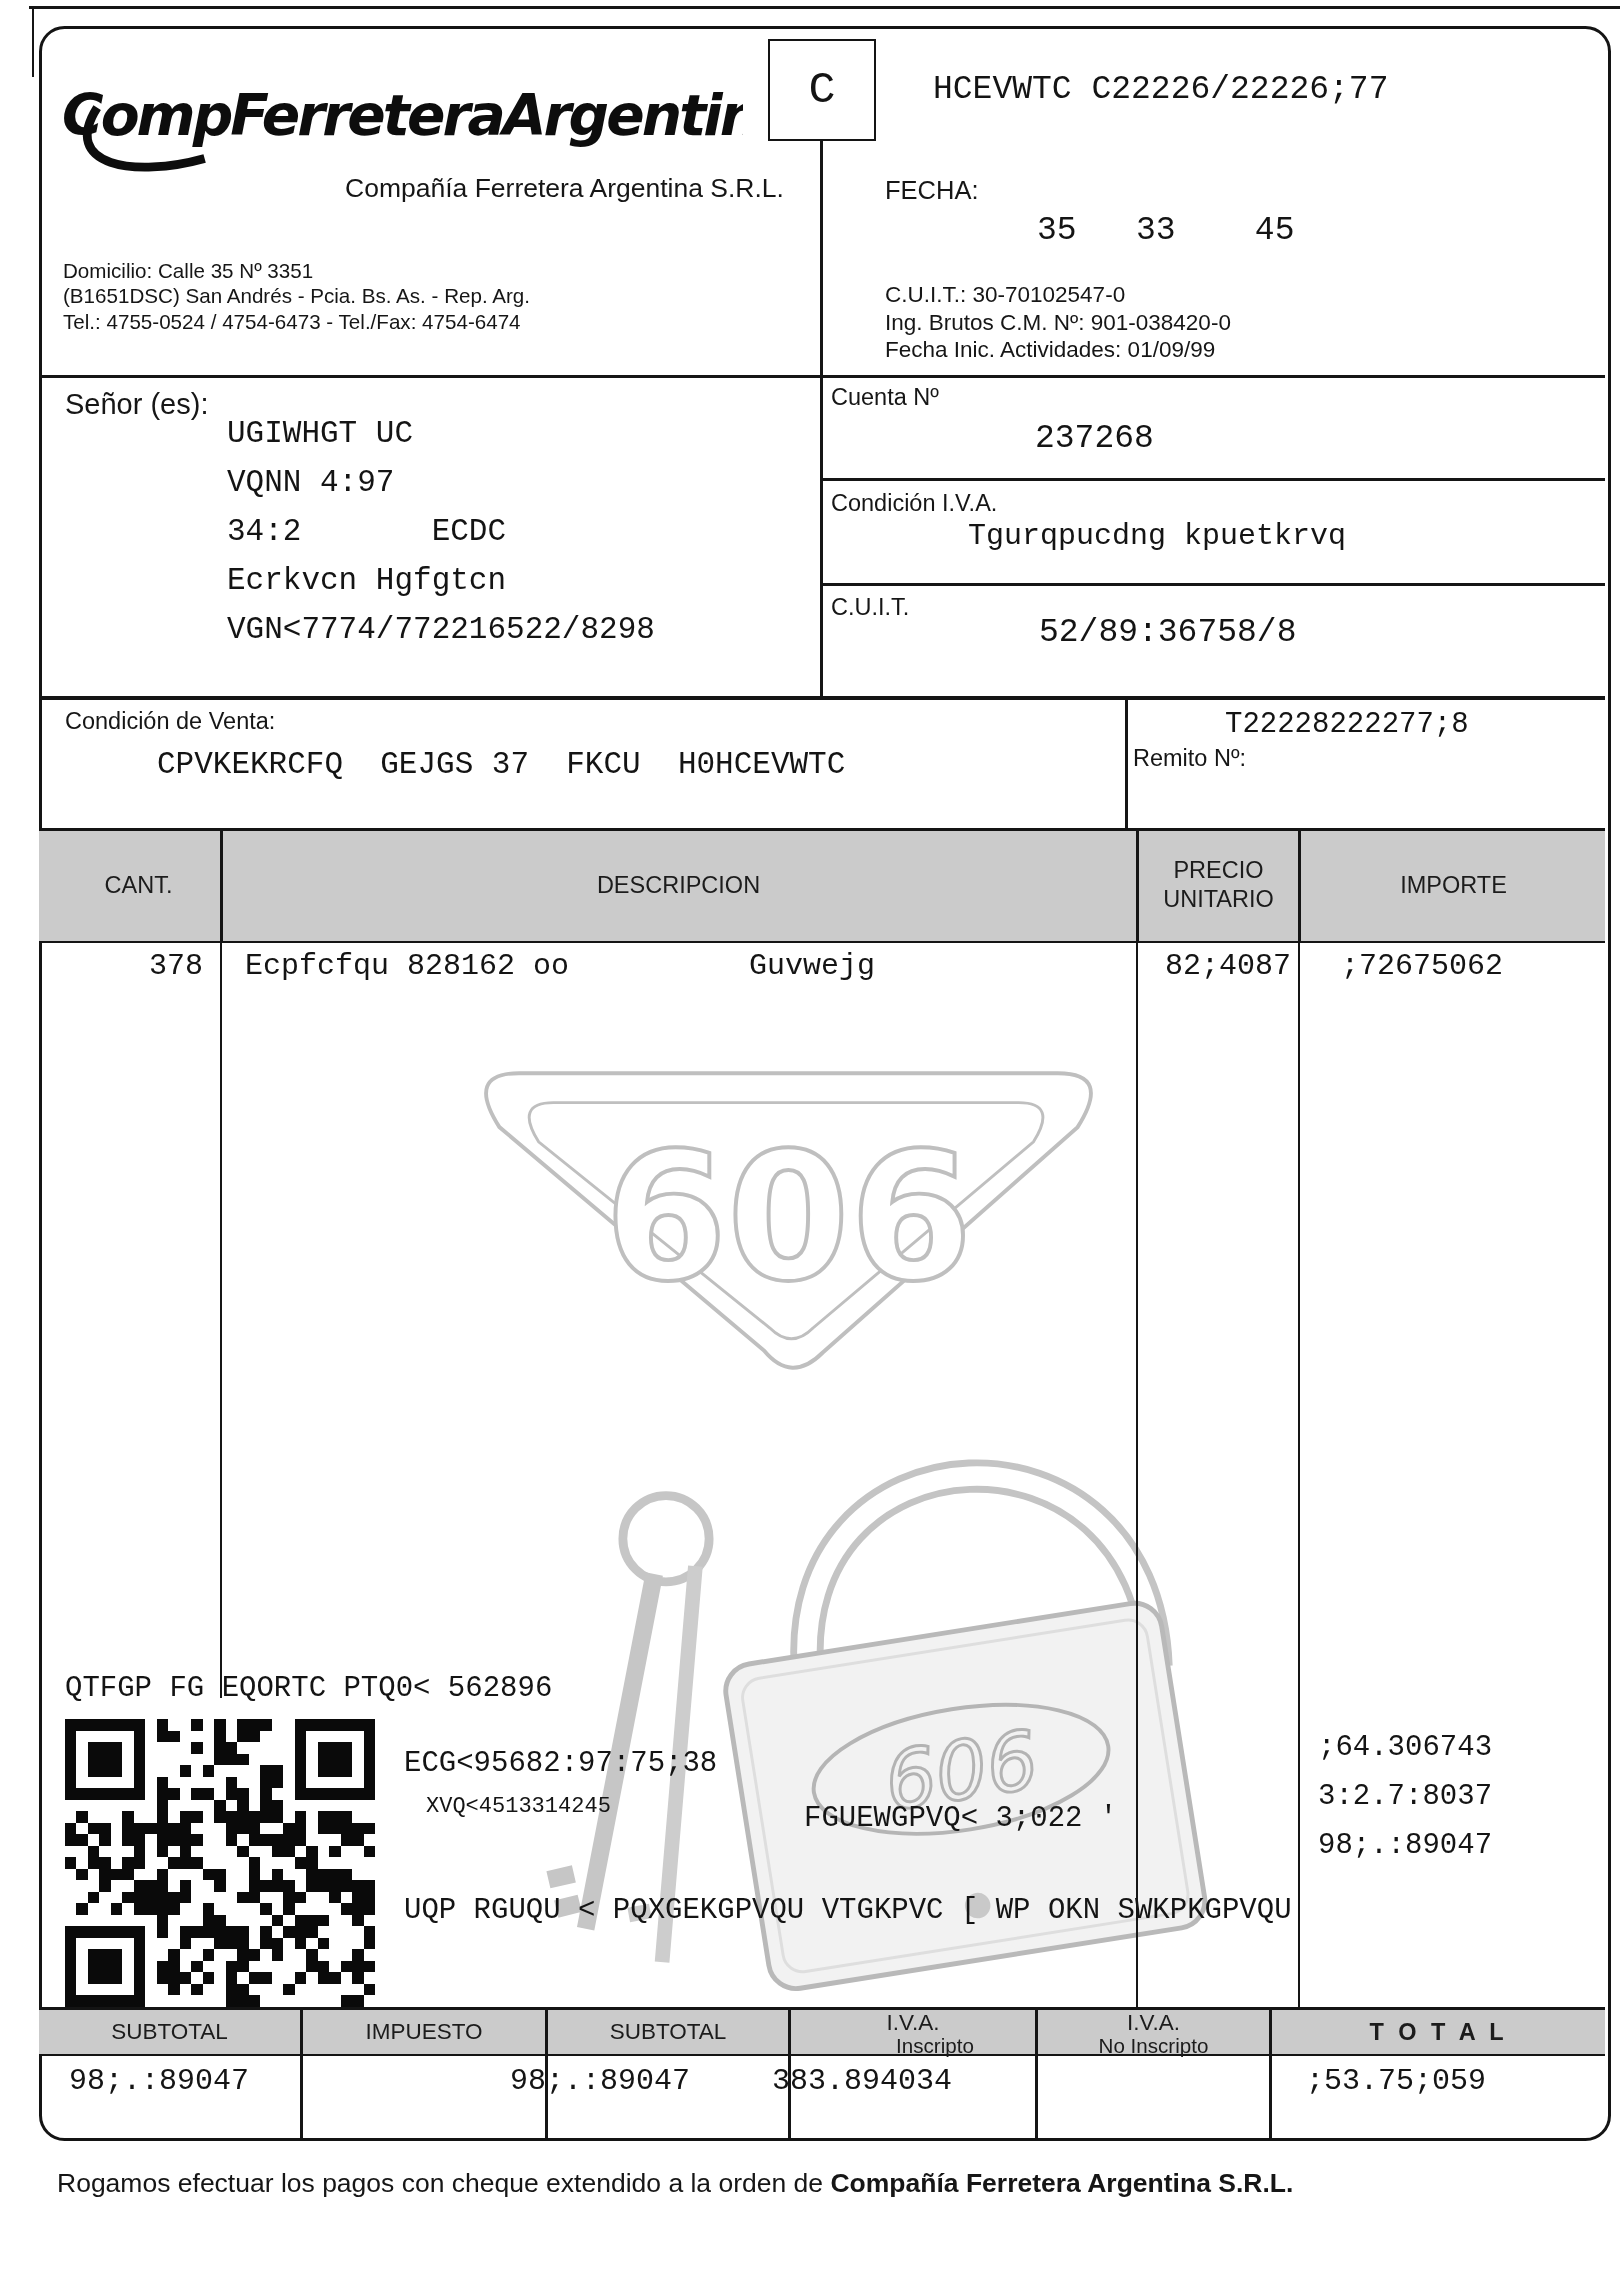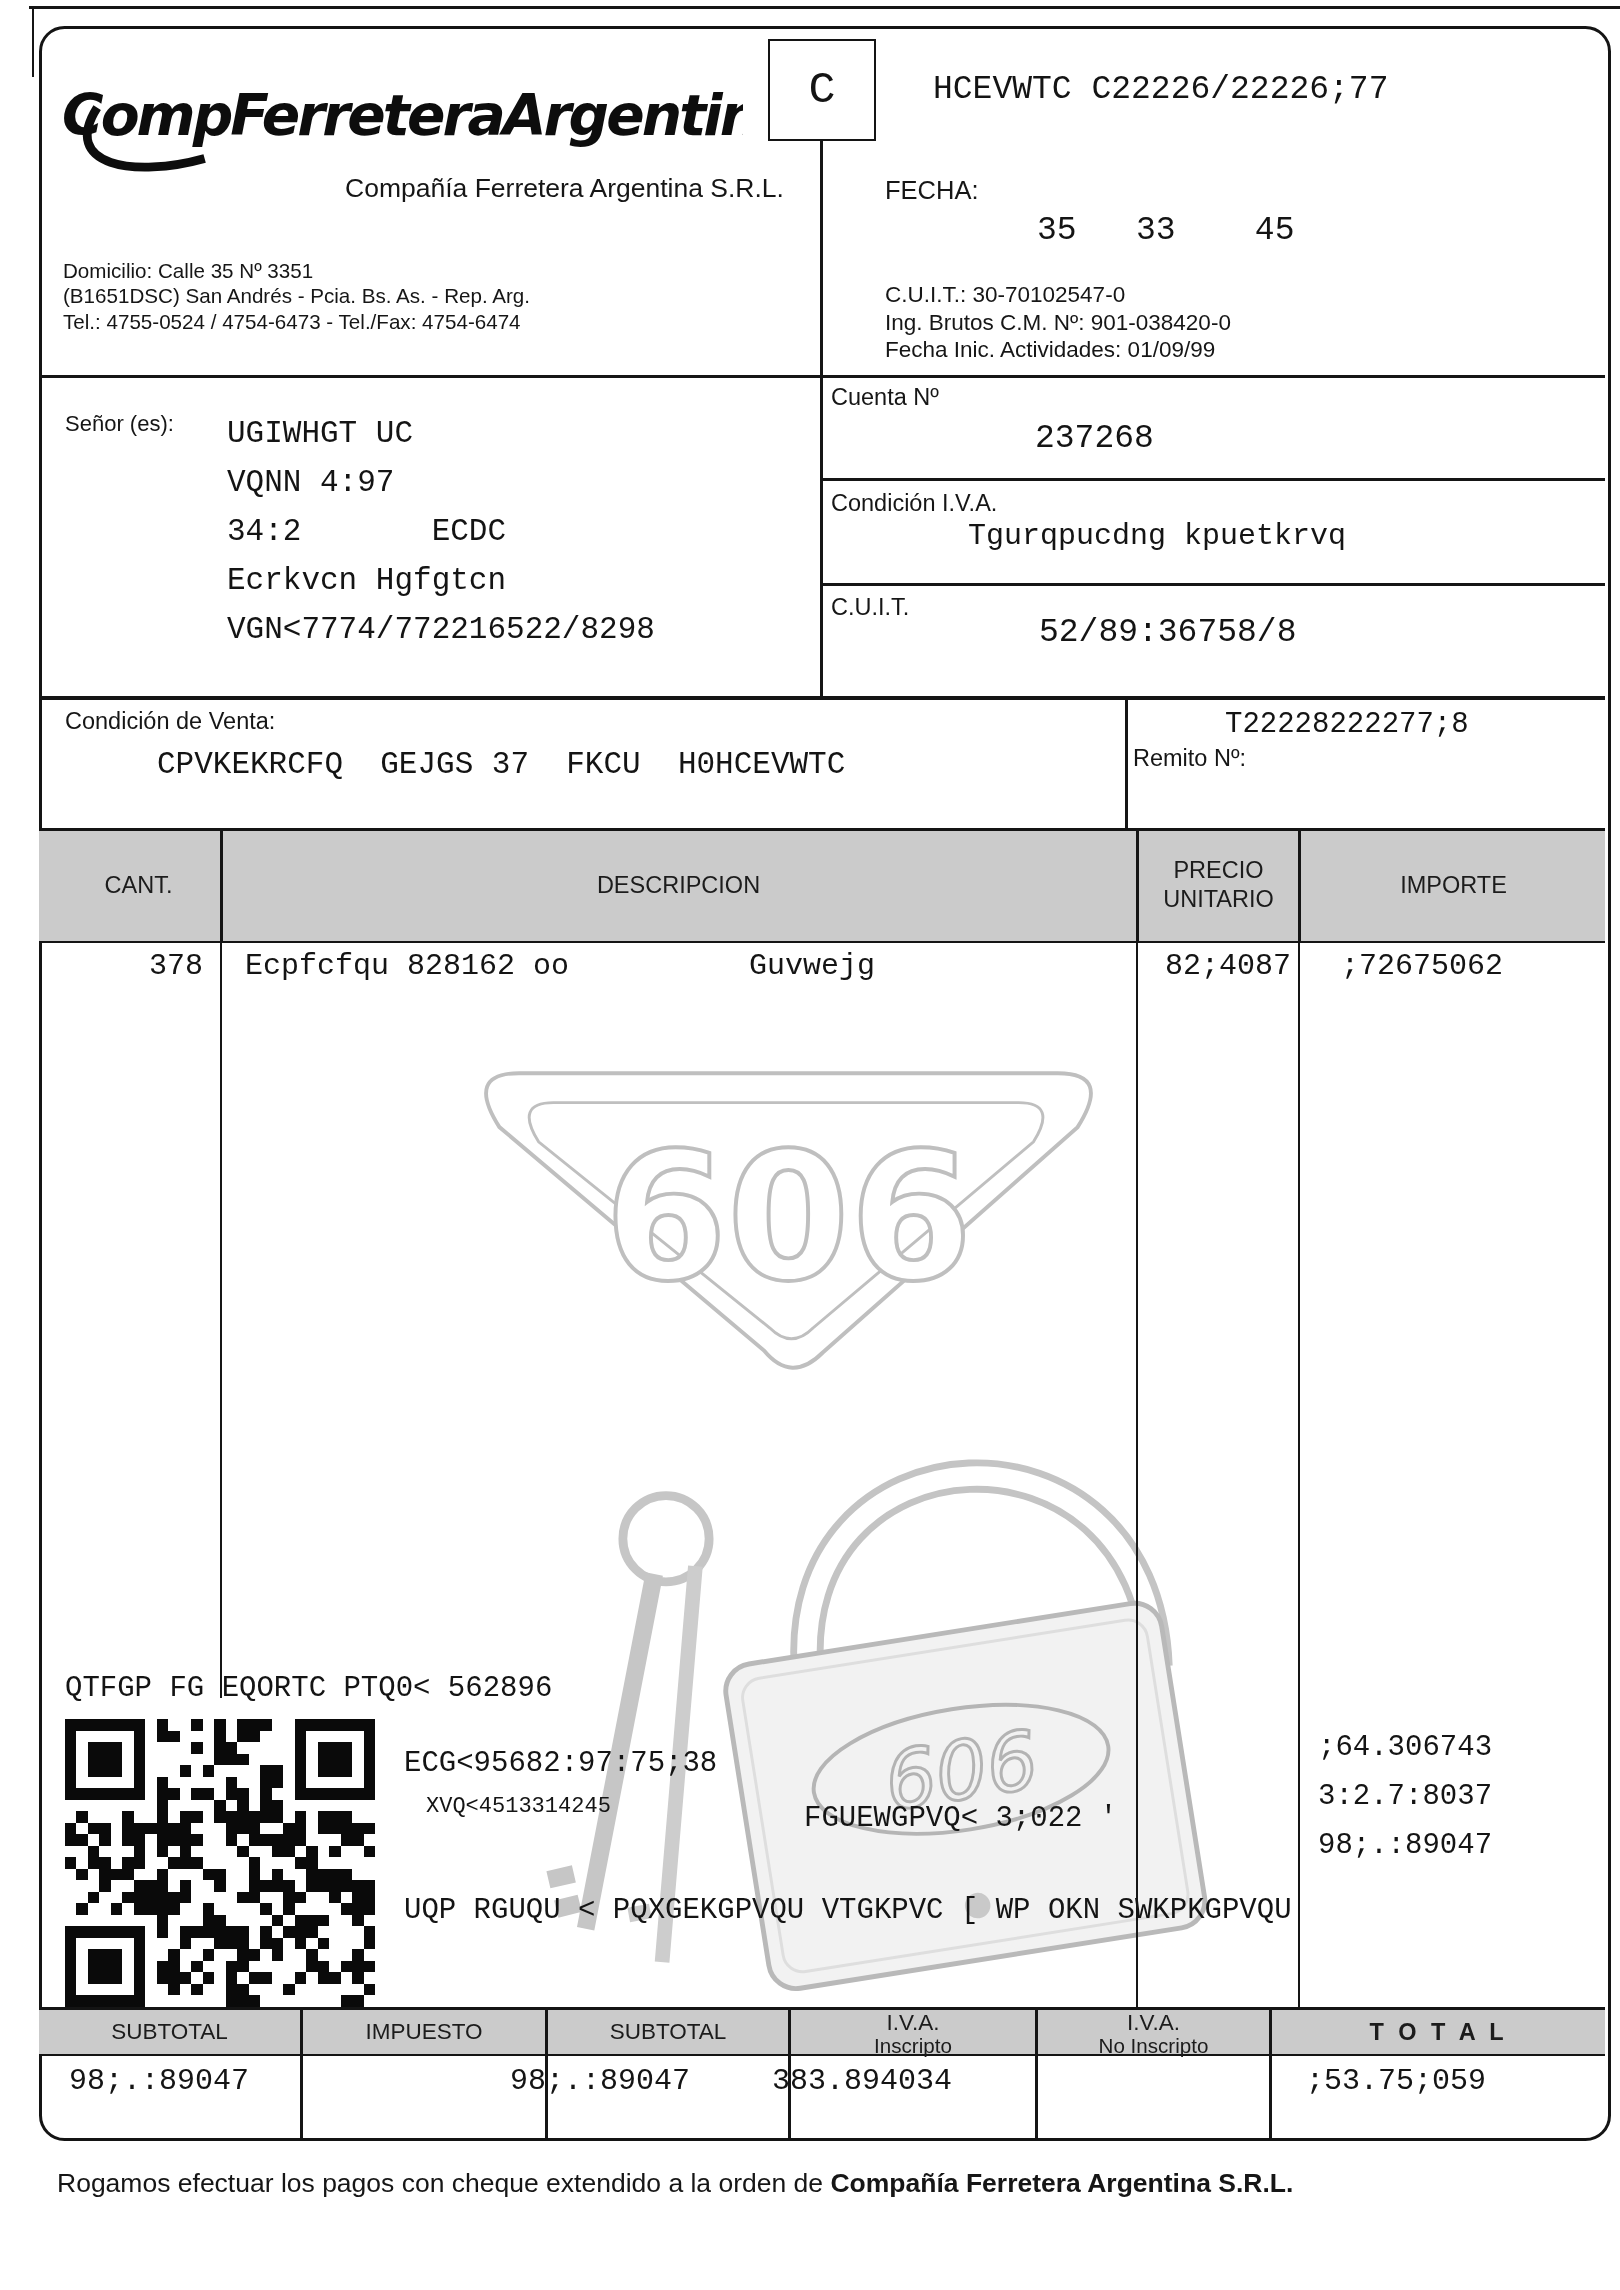--- a/index.html
+++ b/index.html
@@ -68,21 +68,21 @@
 
   <div class="abs mono z2" style="left:933px;top:71px;font-size:33px;">HCEVWTC C22226/22226;77</div>
   <div class="abs sans z2" style="left:885px;top:176px;font-size:25.5px;">FECHA:</div>
   <div class="abs mono z2" style="left:1008px;top:212px;font-size:33px;margin-left:29px;">35   33    45</div>
   <div class="abs sans z2" style="left:885px;top:282px;font-size:22.5px;">C.U.I.T.: 30-70102547-0</div>
   <div class="abs sans z2" style="left:885px;top:310px;font-size:22.5px;">Ing. Brutos C.M. Nº: 901-038420-0</div>
   <div class="abs sans z2" style="left:885px;top:337px;font-size:22.5px;">Fecha Inic. Actividades: 01/09/99</div>
 
   <div class="hline" style="left:39px;top:375px;width:1566px;height:2.9px;"></div>
 
-  <div class="abs sans z2" style="left:65px;top:411px;font-size:22px;">Señor (es):</div>
+  <div class="abs sans z2" style="left:65px;top:388px;font-size:29px;">Señor (es):</div>
   <div class="abs mono z2" style="left:227px;top:416px;font-size:31px;">UGIWHGT UC</div>
   <div class="abs mono z2" style="left:227px;top:465px;font-size:31px;">VQNN 4:97</div>
   <div class="abs mono z2" style="left:227px;top:514px;font-size:31px;">34:2       ECDC</div>
   <div class="abs mono z2" style="left:227px;top:563px;font-size:31px;">Ecrkvcn Hgfgtcn</div>
   <div class="abs mono z2" style="left:227px;top:612px;font-size:31px;">VGN&lt;7774/772216522/8298</div>
 
   <div class="abs sans z2" style="left:831px;top:384px;font-size:23.5px;">Cuenta Nº</div>
   <div class="abs mono z2" style="left:1035px;top:420px;font-size:33px;">237268</div>
   <div class="hline" style="left:821px;top:478px;width:784px;height:2.9px;"></div>
   <div class="abs sans z2" style="left:831px;top:490px;font-size:23.5px;">Condición I.V.A.</div>
@@ -376,21 +376,21 @@
   <div class="vline" style="left:300px;top:2007px;width:2.9px;height:131px;"></div>
   <div class="vline" style="left:545px;top:2007px;width:2.9px;height:131px;"></div>
   <div class="vline" style="left:788px;top:2007px;width:2.9px;height:131px;"></div>
   <div class="vline" style="left:1035px;top:2007px;width:2.9px;height:131px;"></div>
   <div class="vline" style="left:1269px;top:2007px;width:2.9px;height:131px;"></div>
 
   <div class="cell-label z2" style="left:39px;top:2019px;width:261px;font-size:22.5px;">SUBTOTAL</div>
   <div class="cell-label z2" style="left:303px;top:2019px;width:242px;font-size:22.5px;">IMPUESTO</div>
   <div class="cell-label z2" style="left:548px;top:2019px;width:240px;font-size:22.5px;">SUBTOTAL</div>
   <div class="cell-label z2" style="left:791px;top:2010px;width:244px;font-size:22.5px;">I.V.A.</div>
-  <div class="cell-label z2" style="left:791px;top:2034px;width:244px;font-size:20.6px;">Inscripto</div>
+  <div class="cell-label z2" style="left:791px;top:2034px;width:244px;font-size:20.6px;padding-left:22px;">Inscripto</div>
   <div class="cell-label z2" style="left:1038px;top:2010px;width:231px;font-size:22.5px;">I.V.A.</div>
   <div class="cell-label z2" style="left:1038px;top:2034px;width:231px;font-size:20.6px;">No Inscripto</div>
   <div class="cell-label z2" style="left:1272px;top:2019px;width:333px;font-size:23.5px;font-weight:bold;letter-spacing:3.9px;">T O T A L</div>
 
   <div class="abs mono z2" style="left:69px;top:2064px;font-size:30px;">98;.:89047</div>
   <div class="abs mono z2" style="left:510px;top:2064px;font-size:30px;">98;.:89047</div>
   <div class="abs mono z2" style="left:772px;top:2064px;font-size:30px;">383.894034</div>
   <div class="abs mono z2" style="left:1306px;top:2064px;font-size:30px;">;53.75;059</div>
 
   <div class="abs sans z2" style="left:57px;top:2168px;font-size:26.5px;">

